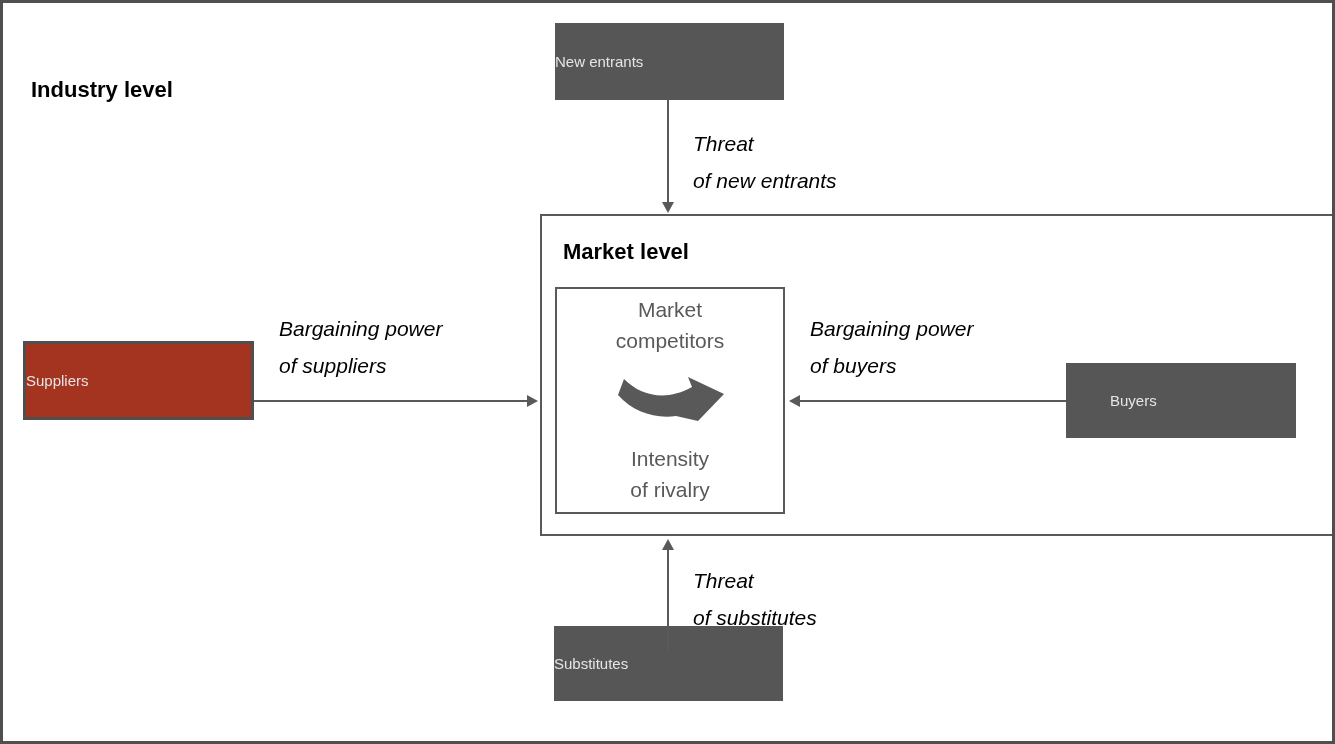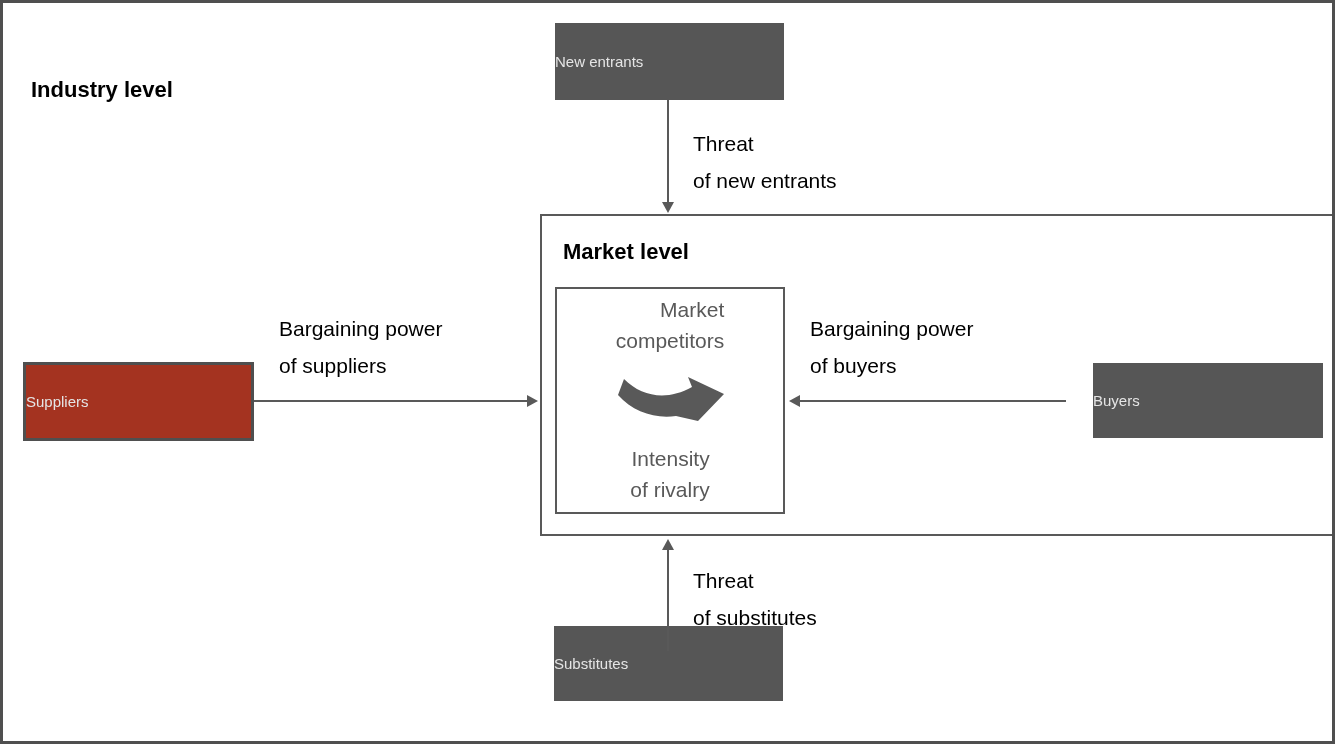--- a/index.html
+++ b/index.html
@@ -15,41 +15,42 @@
     overflow: hidden;
   }
 
   
   .free-label {
     position: absolute;
     font-size: 21px;
     line-height: 37px;
     color: #000000;
     white-space: pre-line;
+    font-style: italic;
   }
   .section-title {
     position: absolute;
     font-size: 22px;
     font-weight: bold;
     color: #000000;
     line-height: 26px;
   }
 
   
   .node-box {
     position: absolute;
     display: flex;
     align-items: center;
     justify-content: flex-start;
     color: #e5e5e5;
     font-size: 15px;
   }
   .box-new-entrants { left: 552px; top: 20px;  width: 229px; height: 77px; background: #565656; }
-  .box-suppliers    { left: 20px;  top: 359px; width: 231px; height: 79px; background: #a43320; border: 3px solid #4f4f4f; }
-  .box-buyers       { left: 1090px; top: 360px; width: 230px; height: 75px; background: #565656; }
+  .box-suppliers    { left: 20px;  top: 338px; width: 231px; height: 79px; background: #a43320; border: 3px solid #4f4f4f; }
+  .box-buyers       { left: 1063px; top: 360px; width: 230px; height: 75px; background: #565656; padding-left: 44px; }
   .box-substitutes  { left: 551px; top: 623px; width: 229px; height: 75px; background: #565656; }
 
   
   .market-box {
     position: absolute;
     left: 537px; top: 211px;
     width: 834px; height: 322px;
     border: 2px solid #595959;
     background: #ffffff;
   }
@@ -65,21 +66,20 @@
     align-items: center;
     padding-top: 5px;
     color: #595959;
     text-align: center;
   }
   .competitors-text {
     font-size: 21px;
     line-height: 31px;
     white-space: pre-line;
     color: #595959;
-    text-align: right;
   }
   .curve-arrow-svg {
     margin: 16px 0 19px 0;
     display: block;
   }
 
   
   .vline, .hline { position: absolute; background: #595959; }
   .vline { width: 2px; }
   .hline { height: 2px; }

